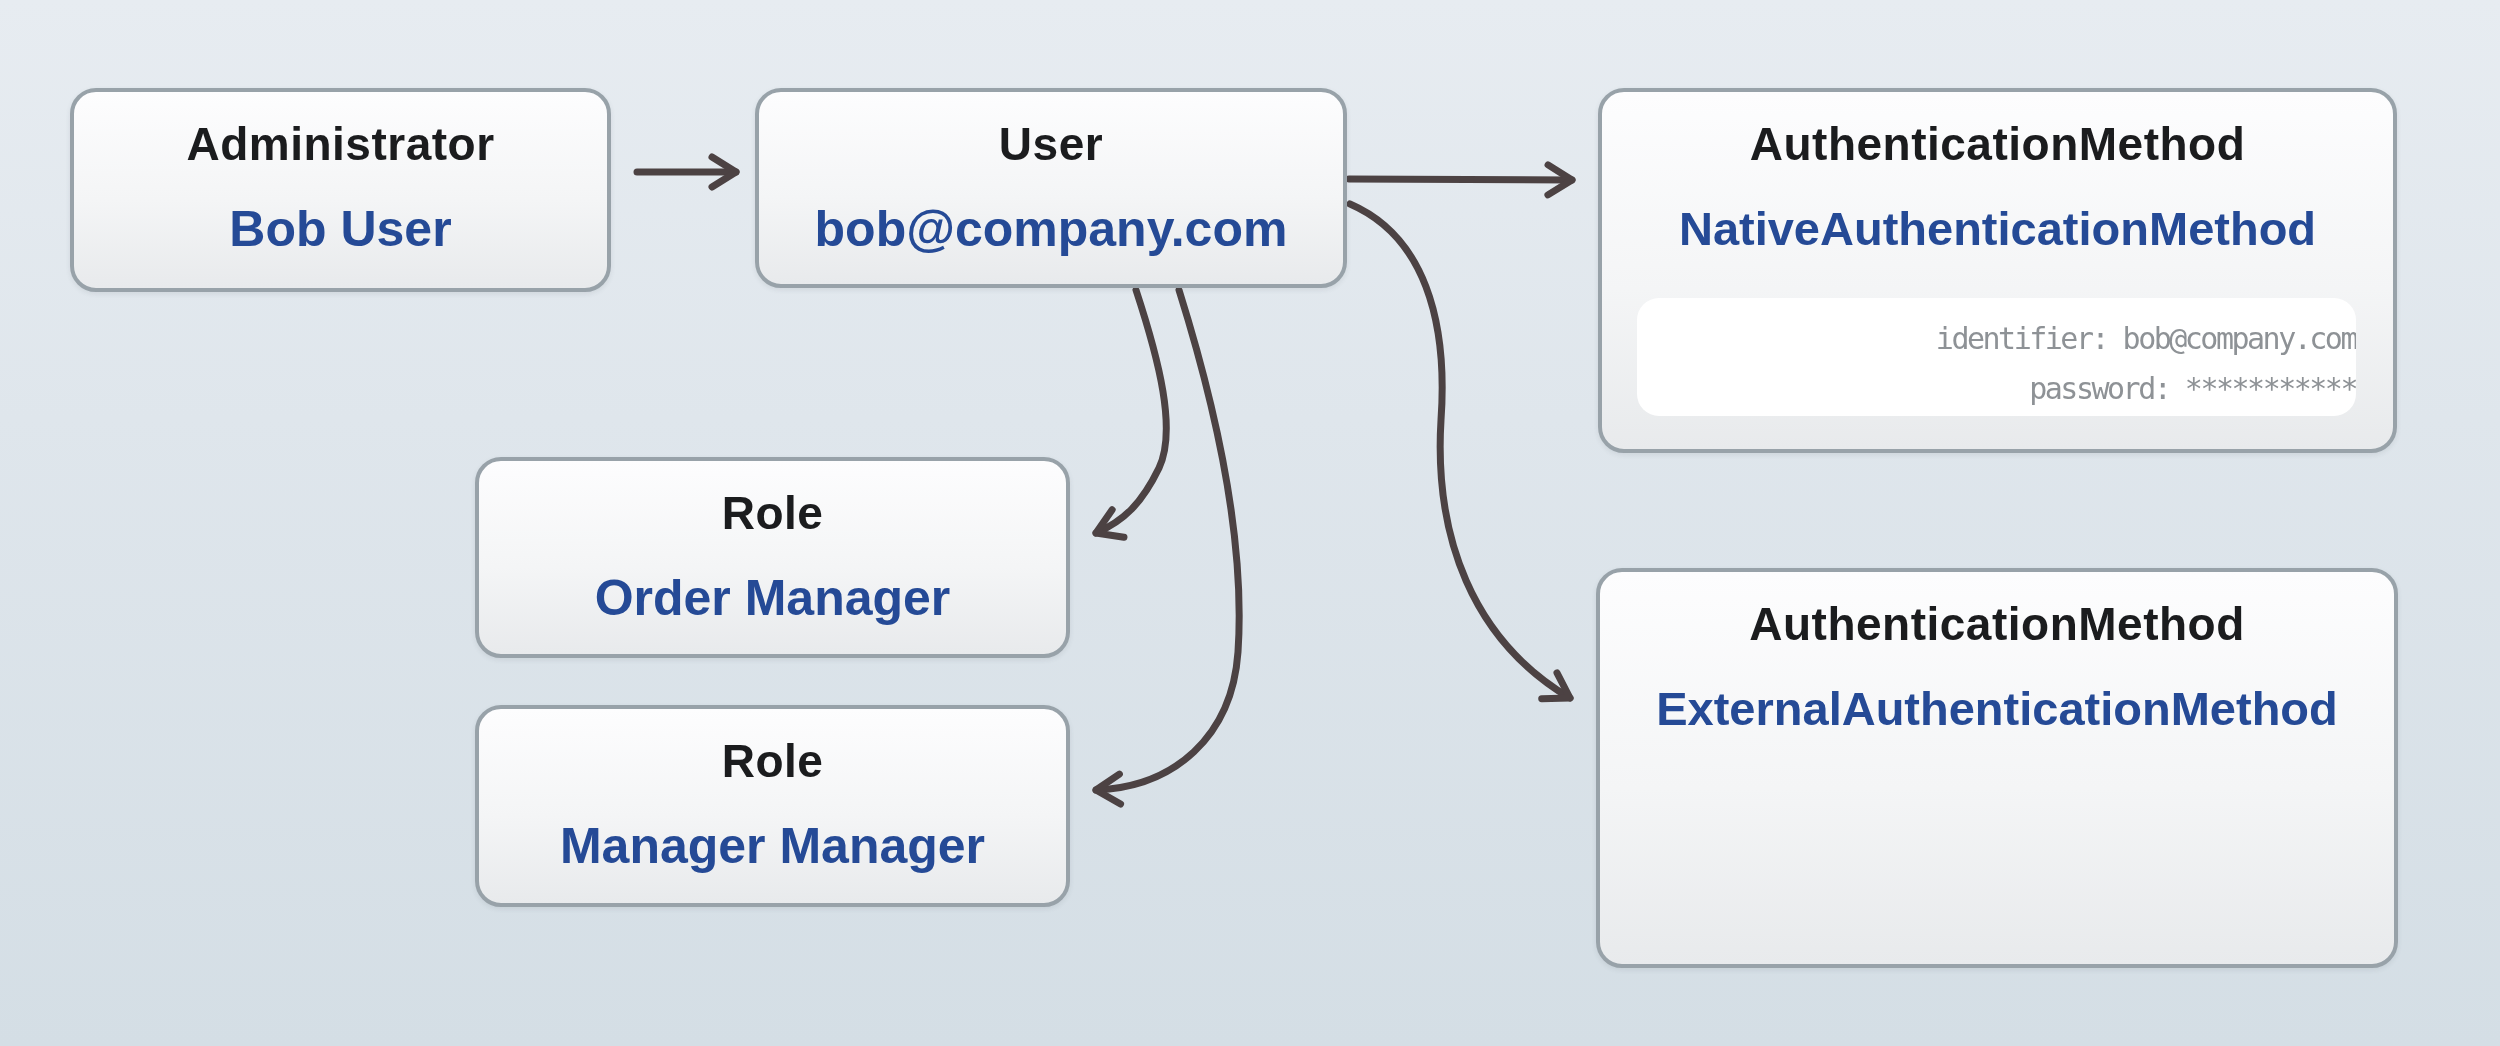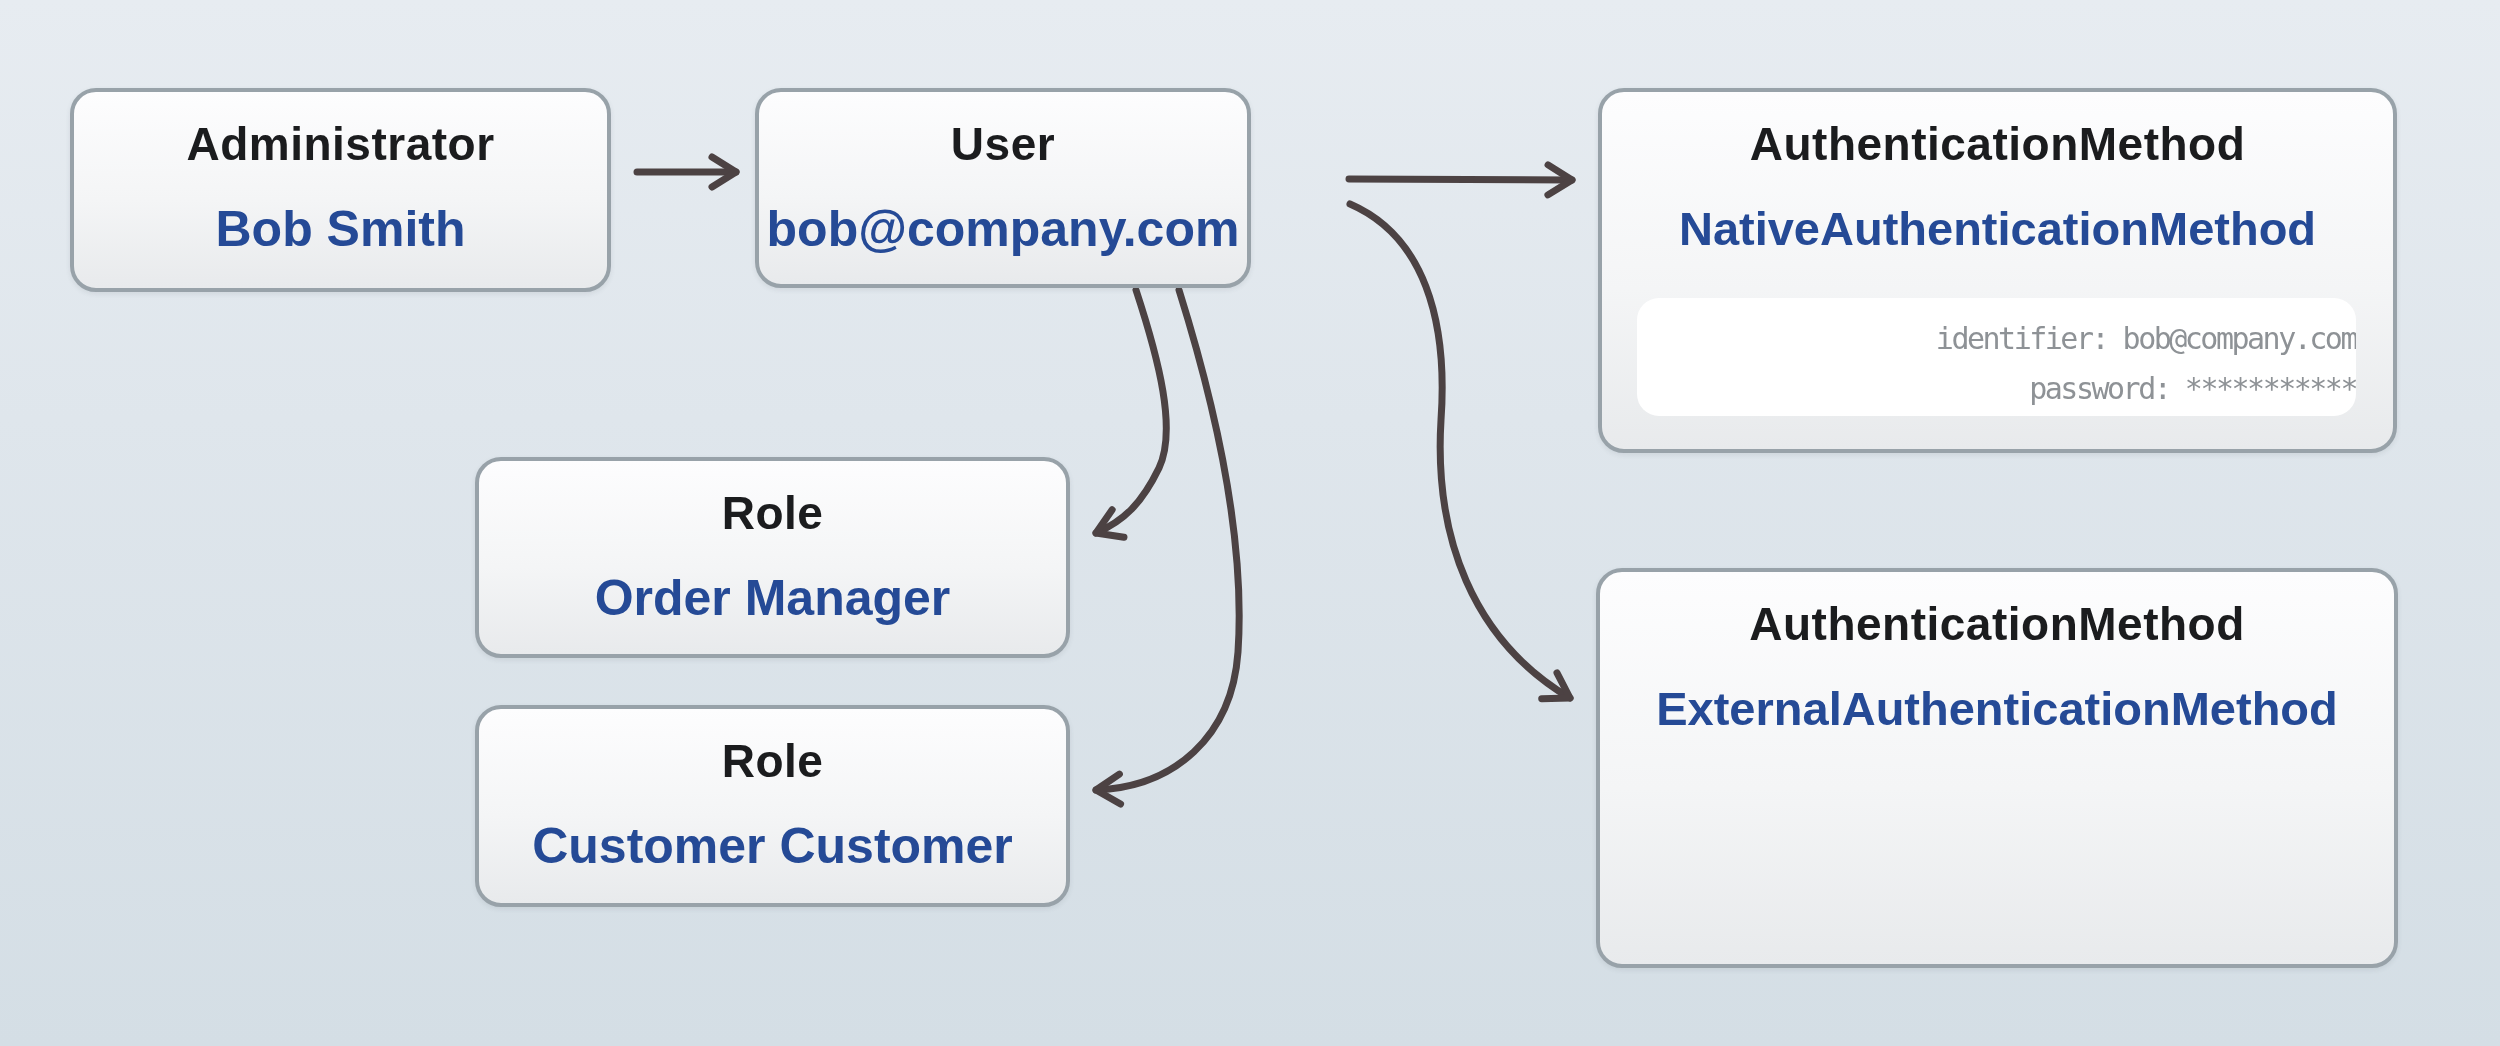--- a/index.html
+++ b/index.html
@@ -70,21 +70,21 @@
   .prop {
     font-family: "DejaVu Sans Mono", "Liberation Mono", monospace;
     font-size: 30px;
     line-height: 50px;
     letter-spacing: -2.5px;
     color: #8e9296;
     white-space: pre;
   }
   
   #node-administrator { left: 70px;   top: 88px;  width: 541px; height: 204px; text-align: center; }
-  #node-user          { left: 755px;  top: 88px;  width: 496px; height: 200px; }
+  #node-user          { left: 755px;  top: 88px;  width: 592px; height: 200px; }
   #node-native-auth   { left: 1598px; top: 88px;  width: 799px; height: 365px; }
   #node-role-order    { left: 475px;  top: 457px; width: 595px; height: 201px; }
   #node-role-customer { left: 475px;  top: 705px; width: 595px; height: 202px; }
   #node-external-auth { left: 1596px; top: 568px; width: 802px; height: 400px; }
   .edge {
     stroke: #4c4243;
     stroke-width: 7;
     fill: none;
     stroke-linecap: round;
   }
@@ -102,21 +102,21 @@
     </defs>
     <path class="edge" d="M 637,172 L 736,172" marker-end="url(#head)"></path>
     <path class="edge" d="M 1349,179 L 1572,180" marker-end="url(#head)"></path>
     <path class="edge" d="M 1350,204 C 1424,236 1448,320 1441,420 C 1434,536 1472,640 1570,698" marker-end="url(#head)"></path>
     <path class="edge" d="M 1136,290 C 1159,360 1177,430 1159,468 C 1142,503 1124,521 1096,533" marker-end="url(#head)"></path>
     <path class="edge" d="M 1179,290 C 1221,424 1245,548 1238,652 C 1232,737 1174,787 1096,790" marker-end="url(#head)"></path>
   </svg>
 
   <div class="node" id="node-administrator">
     <div class="ntype">Administrator</div>
-    <div class="nname">Bob Smith</div>
+    <div class="nname">Bob User</div>
   </div>
 
   <div class="node" id="node-user">
     <div class="ntype">User</div>
     <div class="nname">bob@company.com</div>
   </div>
 
   <div class="node auth" id="node-native-auth">
     <div class="ntype">AuthenticationMethod</div>
     <div class="nname">NativeAuthenticationMethod</div>
@@ -126,21 +126,21 @@
     </div>
   </div>
 
   <div class="node" id="node-role-order">
     <div class="ntype">Role</div>
     <div class="nname">Order Manager</div>
   </div>
 
   <div class="node" id="node-role-customer">
     <div class="ntype">Role</div>
-    <div class="nname">Customer Customer</div>
+    <div class="nname">Manager Manager</div>
   </div>
 
   <div class="node auth" id="node-external-auth">
     <div class="ntype">AuthenticationMethod</div>
     <div class="nname">ExternalAuthenticationMethod</div>
   </div>
 
 </div>
 
 </body></html>

